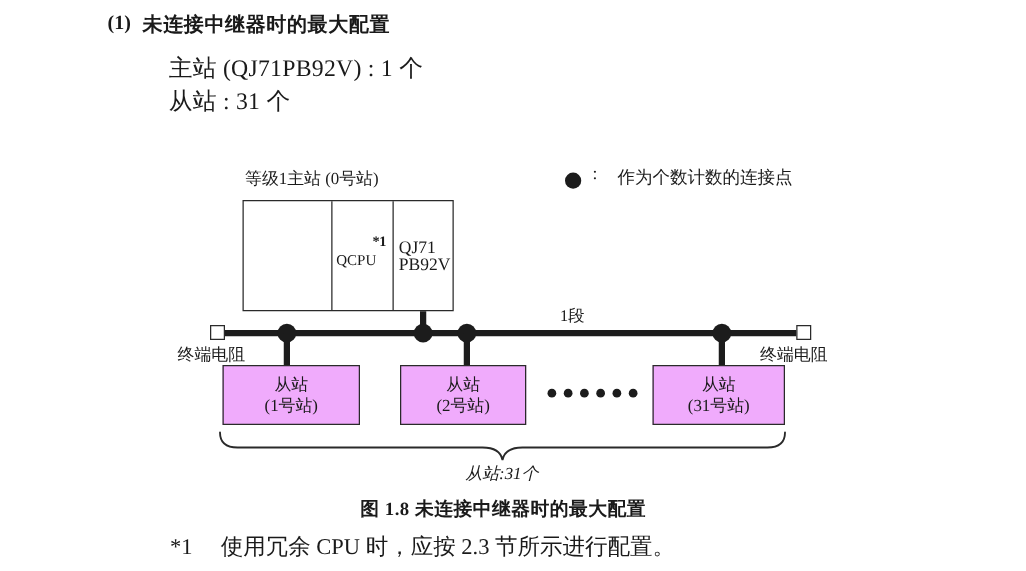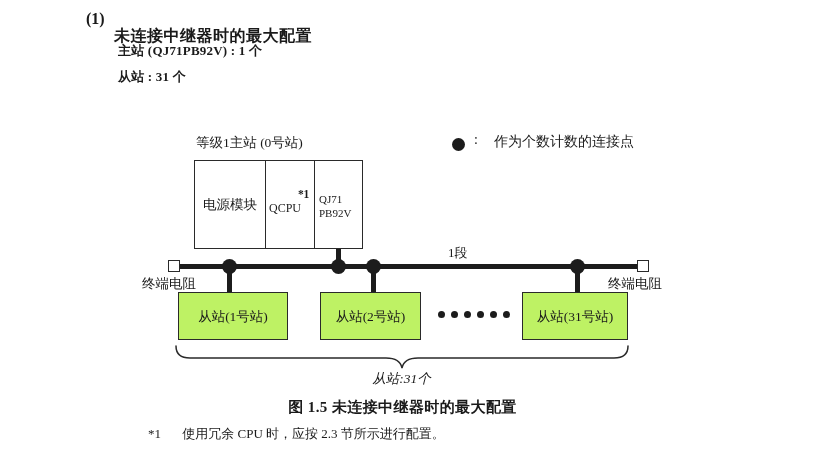--- a/index.html
+++ b/index.html
@@ -22,28 +22,26 @@
     left: 86px; top: 10px;
     font-size: 16px;
     font-weight: bold;
     letter-spacing: 0px;
   }
   #heading-title {
     left: 114px; top: 10px;
     font-size: 16px;
     font-weight: bold;
     letter-spacing: 0.5px;
-    margin-top: 16px;
   }
   .spec-line {
-    left: 118px;
-    font-size: 13px;
+    left: 135px;
+    font-size: 19px;
     letter-spacing: 0.2px;
     white-space: nowrap;
-    font-weight: bold;
   }
   #spec-master { top: 42px; }
   #spec-slave  { top: 68px; text-align: center; }
 
   
   #legend { left: 452px; top: 134px; height: 20px; }
   #legend-dot {
     position: absolute;
     left: 0; top: 4px;
     width: 13px; height: 13px;
@@ -107,21 +105,21 @@
     left: 33px; top: 27px;
     font-size: 11.5px;
     font-weight: bold;
     letter-spacing: -0.3px;
   }
   #rack-cell-pb {
     position: absolute;
     left: 119px; top: 0; right: 0; height: 100%;
     padding: 31px 0 0 5px;
     box-sizing: border-box;
-    font-size: 11px;
+    font-size: 14px;
     line-height: 14px;
   }
 
   
   #master-drop {
     left: 336px; top: 249px;
     width: 5px; height: 19px;
     background: #1c1c1c;
   }
 
@@ -177,22 +175,23 @@
   #slave-drop-1 { left: 227px; }
   #slave-drop-2 { left: 371px; }
   #slave-drop-3 { left: 575px; }
 
   
   .slave-box {
     height: 48px;
     top: 292px;
     border: 1.3px solid #2a2a2a;
     box-sizing: border-box;
-    background: #bef264;
+    background: #f0abfc;
     display: flex;
+    flex-direction: column;
     align-items: center;
     justify-content: center;
     font-size: 13.5px;
     line-height: 17px;
   }
   #slave-box-1 { left: 178px; width: 110px; }
   #slave-box-2 { left: 320px; width: 101px; }
   #slave-box-3 { left: 522px; width: 106px; }
 
   
@@ -225,22 +224,22 @@
     left: 0; right: 0; top: 398px;
     text-align: center;
     font-size: 15px;
     font-weight: bold;
     letter-spacing: 0.4px;
   }
   #figure-caption span { margin-left: -16px; }
 
   
   #footnote {
-    left: 148px; top: 425px;
-    font-size: 13px;
+    left: 136px; top: 425px;
+    font-size: 18px;
     white-space: nowrap;
   }
   #footnote-mark { font-weight: normal; }
   #footnote-text { margin-left: 18px; }
 </style>
 </head>
 <body>
 
 <div class="abs" id="heading-number">(1)</div>
 <div class="abs" id="heading-title">未连接中继器时的最大配置</div>
@@ -250,21 +249,20 @@
 
 <div class="abs" id="legend">
   <span id="legend-dot"></span>
   <span id="legend-colon">:</span>
   <span id="legend-text">作为个数计数的连接点</span>
 </div>
 
 <div class="abs" id="master-label">等级1主站 (0号站)</div>
 
 <div class="abs" id="master-rack">
-  <div id="rack-cell-power">电源模块</div>
   <div class="rack-div" id="rack-div-1"></div>
   <div id="rack-cell-cpu">
     <span id="cpu-text">QCPU</span>
     <span id="cpu-footnote-mark">*1</span>
   </div>
   <div class="rack-div" id="rack-div-2"></div>
   <div id="rack-cell-pb">
     <div>QJ71</div>
     <div>PB92V</div>
   </div>
@@ -315,19 +313,19 @@
 <div class="abs" id="brace-wrap">
   <svg width="456" height="26" viewBox="0 0 456 26" fill="none">
     <path d="M2,2 Q2,14 16,14 L212,14 Q226,14 228,24 Q230,14 244,14 L440,14 Q454,14 454,2" stroke="#2a2a2a" stroke-width="1.5" fill="none" stroke-linecap="round"></path>
   </svg>
 </div>
 <div class="abs" id="brace-label">
   <span>从站:31个</span>
 </div>
 
 <div class="abs" id="figure-caption">
-  <span>图 1.5  未连接中继器时的最大配置</span>
+  <span>图 1.8  未连接中继器时的最大配置</span>
 </div>
 
 <div class="abs" id="footnote">
   <span id="footnote-mark">*1</span>
   <span id="footnote-text">使用冗余 CPU 时，应按 2.3 节所示进行配置。</span>
 </div>
 
 </body></html>

